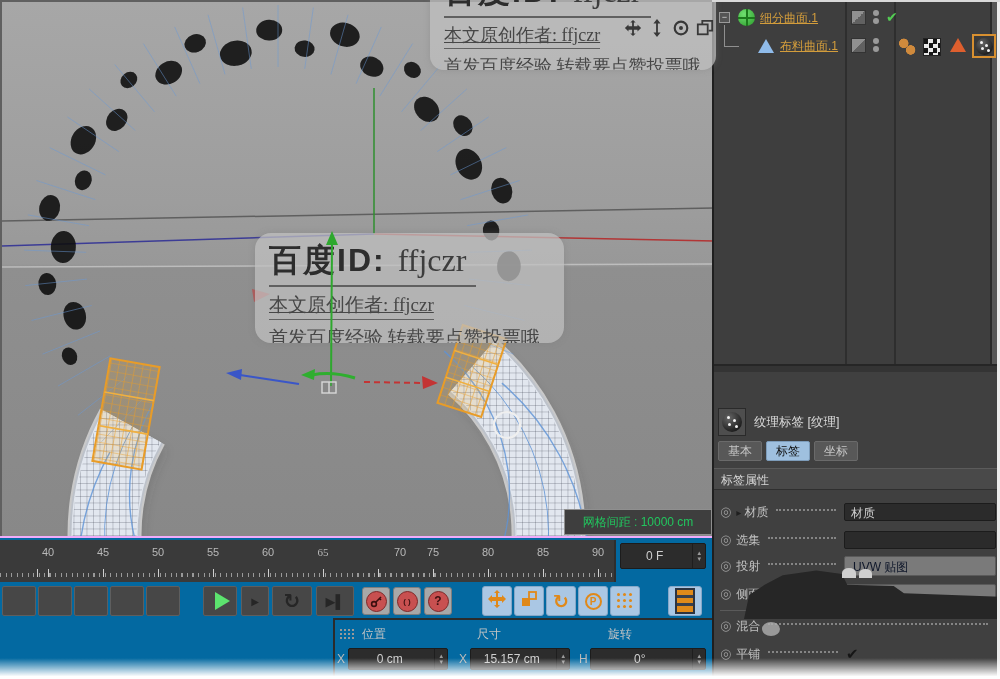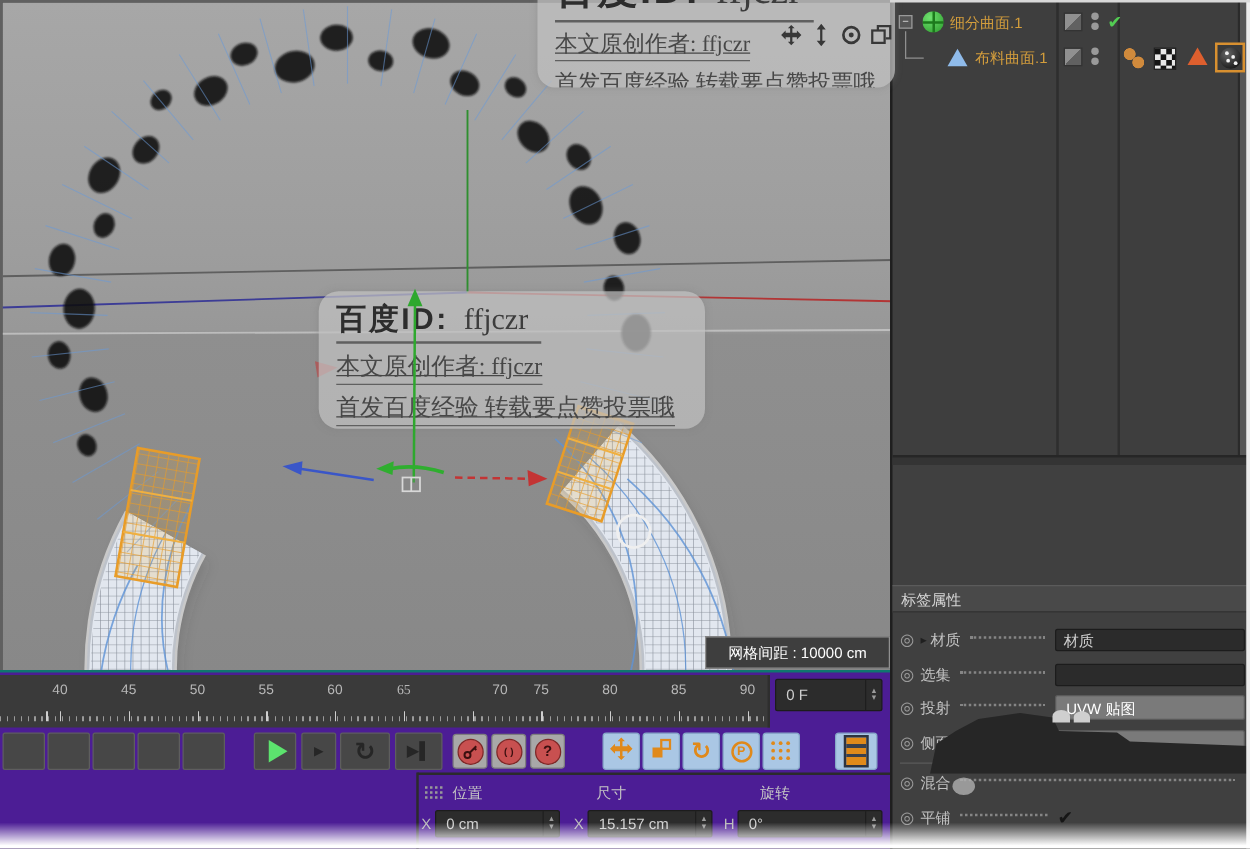--- a/index.html
+++ b/index.html
@@ -6,46 +6,46 @@
     font-family:"Liberation Sans","DejaVu Sans",sans-serif;}
   #app{position:relative;width:1000px;height:679px;background:#3d3d3d;overflow:hidden;}
   .abs{position:absolute;}
 
   
   #viewport{left:0;top:0;width:712px;height:536px;
     background:linear-gradient(#a7a7a7 0px,#9d9d9d 200px,#989898 262px,#8f8f8f 266px,#888 536px);
     border-top:2px solid #606060;border-left:2px solid #606060;box-sizing:border-box;}
   #scene,#gizmo{position:absolute;left:0;top:0;pointer-events:none;}
   #gridlabel{left:562px;top:507px;width:146px;height:24px;border:1px solid #8f8f8f;background:#3e3e3e;
-    color:#ffffff;font-size:12px;line-height:24px;text-align:center;z-index:7;}
+    color:#22c55e;font-size:12px;line-height:24px;text-align:center;z-index:7;}
   #navicons{left:621px;top:16px;z-index:6;display:flex;gap:4px;}
   .nav{width:20px;height:20px;display:flex;align-items:center;justify-content:center;}
 
   
   .wm{background:rgba(192,192,192,0.74);border-radius:16px;color:#3a3a3a;z-index:5;overflow:hidden;
       box-shadow:0 0 6px rgba(120,120,120,0.35);}
   .wm-t{display:inline-block;border-bottom:2px solid #606060;padding:0 10px 2px 0;white-space:nowrap;}
   .wm-b{font-weight:900;color:#2d2d2d;letter-spacing:2px;}
   .wm-n{font-family:"Liberation Serif","DejaVu Serif",serif;color:#3d3d3d;margin-left:12px;}
   .wm-l{font-family:"Liberation Serif","DejaVu Serif",serif;color:#474747;font-size:19px;
         border-bottom:1px solid #606060;display:inline-block;white-space:nowrap;padding-bottom:1px;}
   #wm-center{left:253px;top:231px;width:309px;height:110px;padding:6px 0 0 14px;box-sizing:border-box;}
-  #wm-center .wm-t{font-size:24px;}
+  #wm-center .wm-t{font-size:32px;}
   #wm-top{left:428px;top:-56px;width:286px;height:124px;padding:24px 0 0 14px;box-sizing:border-box;border-radius:14px;}
   #wm-top .wm-t{font-size:32px;}
   #wm-top .wm-l{font-size:18px;}
   .wm .wm-l{margin-top:5px;display:block;width:fit-content;text-decoration:underline;}
 
   
   #om{left:712px;top:0;width:288px;height:372px;background:#3e3e3e;border-left:2px solid #1f1f1f;box-sizing:border-box;}
   .om-coldiv{background:#2e2e2e;width:2px;height:364px;top:0;}
   #om-scroll{left:276px;top:0;width:10px;height:364px;background:#575757;border-left:2px solid #2a2a2a;box-sizing:border-box;}
   #om-splitter{left:0;top:364px;width:288px;height:8px;background:#343434;border-top:2px solid #262626;box-sizing:border-box;}
   .om-row{position:absolute;left:0;width:288px;height:26px;}
-  .om-label{font-size:12px;color:#d39d3c;line-height:26px;white-space:nowrap;}
+  .om-label{font-size:12px;color:#d39d3c;line-height:26px;white-space:nowrap;text-decoration:underline;}
   .expander{width:11px;height:11px;background:#555;border:1px solid #9a9a9a;color:#ddd;font-size:9px;
     line-height:9px;text-align:center;box-sizing:border-box;}
   .treeline{border-left:1px solid #8f8f8f;border-bottom:1px solid #8f8f8f;}
   .subdiv-ico{width:17px;height:17px;border-radius:50%;
     background:linear-gradient(#1c7a1c 0 0) center/100% 2px no-repeat,
                linear-gradient(#1c7a1c 0 0) center/2px 100% no-repeat,
                radial-gradient(circle at 35% 30%,#6fe06f,#2b9b2b);}
   .cloth-ico{width:0;height:0;border-left:8px solid transparent;border-right:8px solid transparent;
     border-bottom:14px solid #8fbbea;}
   .vis-sq{width:15px;height:15px;border:1px solid #333;box-sizing:border-box;
@@ -80,32 +80,32 @@
   .tab.active{background:#9fc0df;color:#101010;border-color:#7d9cba;}
   #attr-section{left:0;top:96px;width:286px;height:22px;background:#494949;border-top:1px solid #5b5b5b;
     border-bottom:1px solid #2f2f2f;color:#d6d6d6;font-size:12px;line-height:22px;padding-left:7px;box-sizing:border-box;}
   .arow{position:absolute;left:6px;width:276px;height:20px;display:flex;align-items:center;}
   .radio{color:#9a9a9a;font-size:13px;margin-right:5px;line-height:20px;}
   .alabel{font-size:12px;color:#c2c2c2;white-space:nowrap;}
   .leader{flex:1;border-bottom:2px dotted #858585;margin:0 8px 6px 8px;height:1px;}
   .afield{width:152px;height:18px;background:#2b2b2b;border:1px solid #1c1c1c;border-radius:2px;
     color:#cfcfcf;font-size:12px;line-height:18px;padding-left:6px;box-sizing:border-box;flex:none;}
   .adrop{width:152px;height:20px;background:#7a7a7a;border:1px solid #5a5a5a;border-radius:2px;
-    color:#ffffff;font-size:12px;line-height:20px;padding-left:8px;box-sizing:border-box;flex:none;}
+    color:#0f172a;font-size:12px;line-height:20px;padding-left:8px;box-sizing:border-box;flex:none;}
   .adivider{position:absolute;left:6px;width:130px;border-top:1px solid #5a5a5a;}
   .exp-arrow{color:#1f1f1f;font-size:10px;margin-right:3px;}
   .checkmark{color:#161616;font-size:15px;font-weight:bold;}
   #blob-dark{left:30px;top:190px;width:258px;height:60px;background:#262626;z-index:4;
     clip-path:polygon(0% 95%,2% 55%,8% 38%,15% 22%,28% 14%,38% 20%,40% 38%,58% 40%,62% 52%,100% 58%,100% 95%);}
   #blob-bump1{left:128px;top:196px;width:14px;height:10px;border-radius:50% 50% 0 0;background:#cfcfcf;z-index:5;}
   #blob-bump2{left:145px;top:197px;width:13px;height:9px;border-radius:50% 50% 0 0;background:#cfcfcf;z-index:5;}
   #blob-bump3{left:48px;top:250px;width:18px;height:14px;border-radius:50%;background:rgba(175,175,175,.8);z-index:5;}
 
   
-  #bottom{left:0;top:536px;width:712px;height:143px;background:#4c1d95;border-top:2px solid #0f766e;box-sizing:border-box;}
+  #bottom{left:0;top:536px;width:712px;height:143px;background:#0369a1;border-top:2px solid #f0abfc;box-sizing:border-box;text-align:center;}
   #ruler{left:0;top:2px;width:616px;height:42px;background:#3a3a3a;border-right:2px solid #2e2e2e;box-sizing:border-box;}
   .rnum{position:absolute;top:6px;font-size:11px;color:#b8b8b8;transform:translateX(-50%);}
   #ticks-minor{position:absolute;left:0;top:33px;width:616px;height:4px;
     background:repeating-linear-gradient(90deg,#9a9a9a 0 1px,transparent 1px 5.5px);}
   #ticks-major{position:absolute;left:0;top:29px;width:616px;height:8px;
     background:repeating-linear-gradient(90deg,#cfcfcf 0 1px,transparent 1px 55px);background-position:48px 0;}
   .field{background:#2c2c2c;border:1px solid #1c1c1c;border-radius:2px;color:#cfcfcf;font-size:12px;
     display:flex;align-items:center;box-sizing:border-box;gap:12px;}
   .field .val{flex:1;padding-left:8px;white-space:nowrap;}
   .stepper{display:flex;flex-direction:column;align-items:center;justify-content:center;color:#9a9a9a;
@@ -347,20 +347,36 @@
             <i style="left:9px;top:6px"></i>
             <i style="left:5px;top:9px"></i>
             <i style="left:11px;top:11px"></i>
         </span>
       </div>
     </div>
     <div id="om-splitter" class="abs"></div>
   </div>
 
   <div id="attr" class="abs">
+    <div id="attr-taghdr" class="abs">
+      <span id="attr-tagico">
+        <span class="tex-sphere" style="width:20px;height:20px;display:inline-block">
+          <i style="left:5px;top:4px"></i>
+            <i style="left:11px;top:7px"></i>
+            <i style="left:6px;top:11px"></i>
+            <i style="left:13px;top:13px"></i>
+        </span>
+      </span>
+      <span id="attr-title">纹理标签 [纹理]</span>
+    </div>
+    <div id="attr-tabs" class="abs">
+      <span class="tab">基本</span>
+      <span class="tab active">标签</span>
+      <span class="tab">坐标</span>
+    </div>
     <div id="attr-section" class="abs">标签属性</div>
 
     <div class="arow" style="top:130px">
       <span class="radio">◎</span>
       <span class="exp-arrow">▸</span>
       <span class="alabel">材质</span>
       <span class="leader"></span>
       <span class="afield">材质</span>
     </div>
     <div class="arow" style="top:158px">

